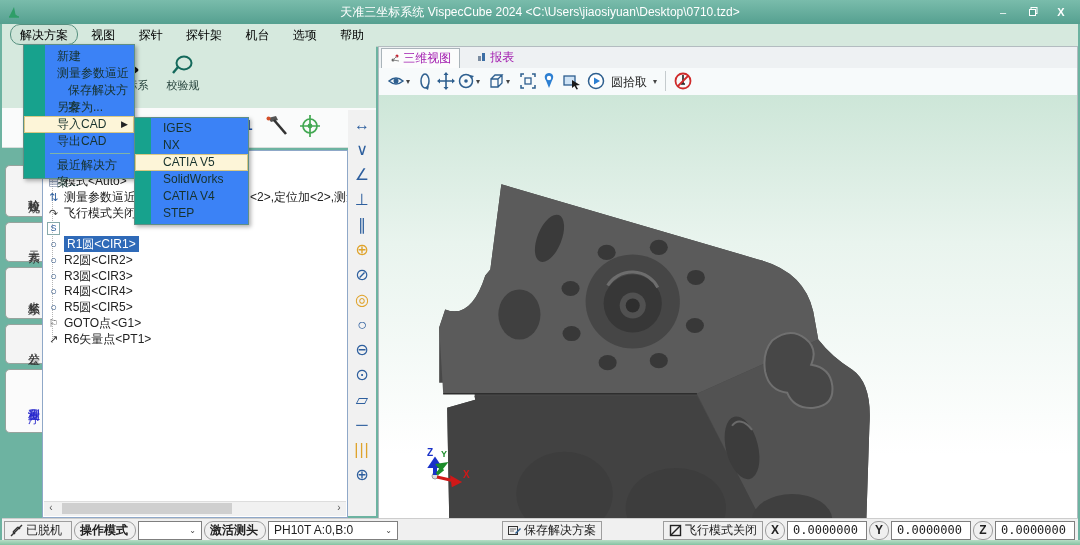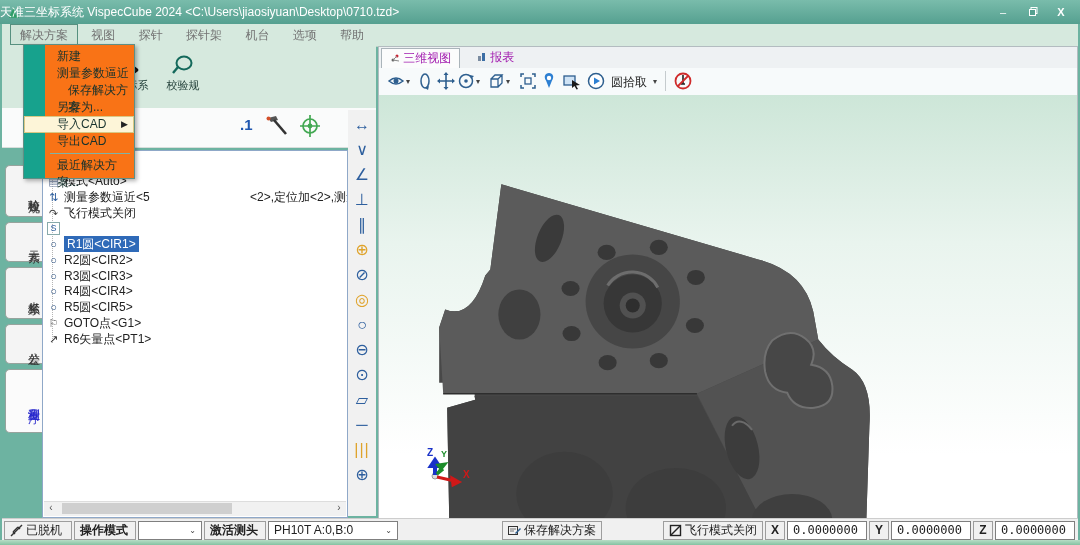--- a/index.html
+++ b/index.html
@@ -1,25 +1,25 @@
 <!DOCTYPE html>
 <html><head>
 <meta charset="utf-8">
 <style>
   html,body{margin:0;padding:0;}
   body{font-family:"Liberation Sans","DejaVu Sans",sans-serif;}
   .app{position:relative;width:1080px;height:545px;background:#6db3a1;overflow:hidden;font-size:12px;color:#222;}
   .abs{position:absolute;}
   
   .titlebar{position:absolute;left:0;top:0;width:1080px;height:24px;background:linear-gradient(180deg,#79bcab,#55a090);}
-  .title-text{position:absolute;left:0;right:0;top:4px;text-align:left;color:#fff;font-size:12px;}
+  .title-text{position:absolute;left:0;right:0;top:4px;text-align:center;color:#fff;font-size:12px;}
   .winbtn{position:absolute;top:4px;width:26px;height:16px;text-align:center;color:#fff;font-size:11px;line-height:16px;cursor:default;}
   
   .menubar{position:absolute;left:2px;top:24px;width:1076px;height:22px;background:#d6e9de;border-bottom:1px solid #b9d4c6;}
-  .menu-item{display:inline-block;padding:3px 10px 3px 10px;height:15px;color:#737373;}
+  .menu-item{display:inline-block;padding:3px 10px 3px 10px;height:15px;color:#000000;border-radius:10px;}
   .menu-item.active{background:#cfe4d8;border:1px solid #56907f;padding:2px 9px;}
   
   .tb1{position:absolute;left:2px;top:46px;width:374px;height:62px;background:#d6e9de;}
   .tb1 .tbtn{position:absolute;top:8px;text-align:center;color:#1d3a34;font-size:11px;}
   .tb2{position:absolute;left:2px;top:108px;width:374px;height:39px;background:#fafbfb;border-bottom:1px solid #d8dedb;}
   .decimal{position:absolute;left:238px;top:8px;color:#1f57b0;font-weight:bold;font-size:15px;}
   
   .vtab{position:absolute;left:5px;width:36px;background:#f4f4f4;border:1px solid #97a39d;border-right:none;border-radius:5px 0 0 5px;writing-mode:vertical-rl;text-orientation:upright;text-align:center;letter-spacing:1px;color:#333;font-size:12px;}
   .vtab.active{color:#2525cc;background:#fbfbfb;}
   
@@ -42,24 +42,24 @@
   .vt.active{background:#fbfcfc;border:1px solid #aab4ba;border-bottom:none;}
   .vtoolbar{position:absolute;left:0;top:21px;right:0;height:27px;background:#f7fafb;border-bottom:1px solid #d4dade;}
   .vtb{position:absolute;top:4px;height:18px;}
   .caret{font-size:8px;color:#444;}
   .viewport{position:absolute;left:0;top:48px;right:0;bottom:0;background:linear-gradient(180deg,#cde6d8 0%,#e9f4ee 35%,#ffffff 85%);}
   
   .statusbar{position:absolute;left:2px;top:518px;width:1076px;height:22px;background:#f0f0f0;border-top:1px solid #cdcdcd;display:flex;align-items:center;}
   .scell{height:17px;line-height:17px;border:1px solid #9d9d9d;background:#f0f0f0;padding:0 5px;margin-left:2px;display:flex;align-items:center;gap:3px;white-space:nowrap;}
   .sdd{background:#fff;border:1px solid #7f7f7f;justify-content:space-between;display:flex;}
   .sval{background:#fff;border:1px solid #7f7f7f;font-family:"DejaVu Sans Mono",monospace;}
-  .blab{font-weight:bold;}
+  .blab{font-weight:bold;border-radius:9px;}
   .greenstrip{position:absolute;left:0;bottom:0;width:1080px;height:5px;background:linear-gradient(180deg,#b8ddc6,#84c2a2);}
   
-  .popup{position:absolute;background:#f97316;border:1px solid #5f8f85;box-shadow:2px 2px 4px rgba(0,0,0,.3);z-index:50;}
+  .popup{position:absolute;background:#3b82f6;border:1px solid #5f8f85;box-shadow:2px 2px 4px rgba(0,0,0,.3);z-index:50;}
   .pstripe{position:absolute;left:0;top:0;bottom:0;background:#17a28d;}
   .pitem{position:relative;height:17px;line-height:17px;font-size:12px;color:#17322d;}
   .pitem.hl{background:#fdf5d8;border:1px solid #d9c884;height:15px;line-height:15px;}
   .psep{height:1px;background:#7fb3a7;margin:3px 4px 3px 26px;}
   .parrow{position:absolute;right:5px;top:0;font-size:9px;color:#222;}
 </style>
 </head>
 <body>
 
 <div class="app">
@@ -372,14 +372,23 @@
     <div class="pitem" style="margin:3px 1px 0 0;padding-left:33px">新建</div>
     <div class="pitem" style="padding-left:33px">测量参数逼近</div>
     <div class="pitem" style="padding-left:44px">保存解决方案</div>
     <div class="pitem" style="padding-left:33px">另存为...</div>
     <div class="pitem hl" style="padding-left:32px"><span>导入CAD</span><span class="parrow">▶</span></div>
     <div class="pitem" style="padding-left:33px">导出CAD</div>
     <div class="psep"></div>
     <div class="pitem" style="padding-left:33px">最近解决方案...</div>
   </div>
 
+  <div class="popup" style="left:134px;top:117px;width:113px;height:106px">
+    <div class="pstripe" style="width:16px"></div>
+    <div class="pitem" style="margin-top:2px;padding-left:28px">IGES</div>
+    <div class="pitem" style="padding-left:28px">NX</div>
+    <div class="pitem hl" style="padding-left:27px">CATIA V5</div>
+    <div class="pitem" style="padding-left:28px">SolidWorks</div>
+    <div class="pitem" style="padding-left:28px">CATIA V4</div>
+    <div class="pitem" style="padding-left:28px">STEP</div>
+  </div>
 
 </div>
 
 </body></html>

